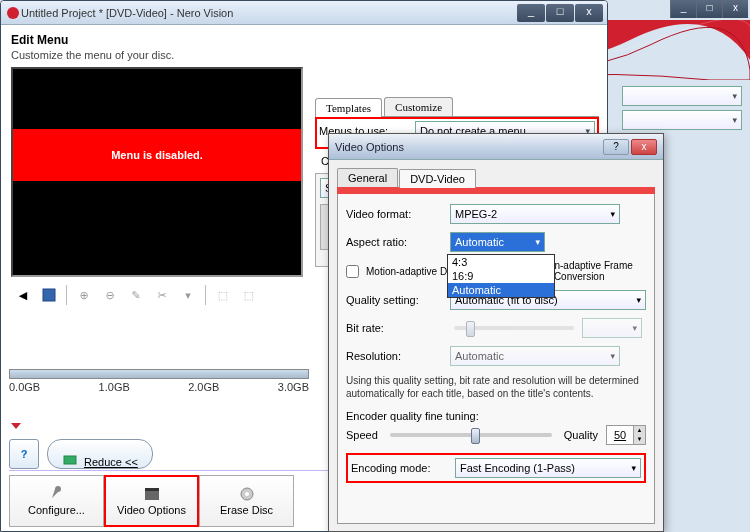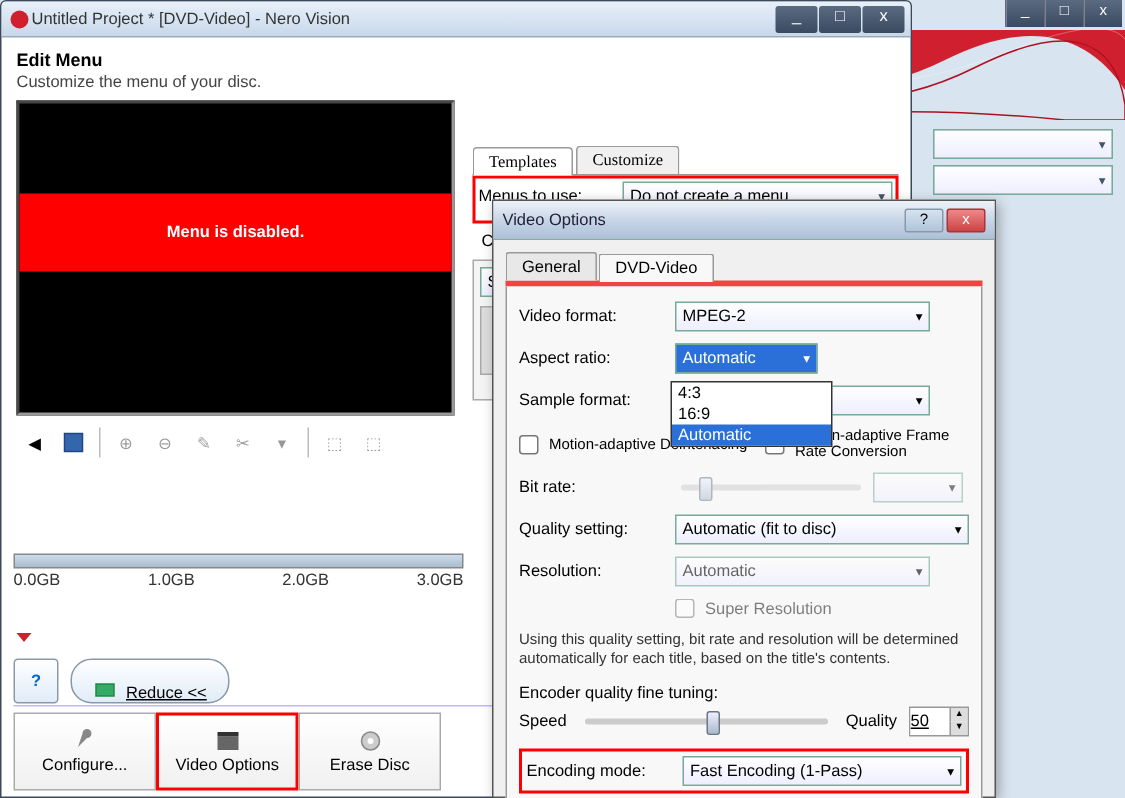--- a/index.html
+++ b/index.html
@@ -59,37 +59,37 @@
 .footer-btn.highlight { border: 2px solid #f00; }
 
 
 .dialog { position: absolute; top: 133px; left: 328px; width: 336px; height: 399px; background: #f0f0f0; border: 1px solid #555; box-shadow: 2px 2px 8px rgba(0,0,0,0.3); overflow: visible; }
 .dlg-title { height: 26px; background: linear-gradient(#eef2f8,#c8d6e8 50%,#aec0d8); display: flex; align-items: center; padding: 0 6px; border-bottom: 1px solid #8aa; }
 .dlg-title span { flex: 1; color: #223; }
 .dlg-btns { display: flex; gap: 2px; }
 .dlg-btns div { width: 26px; height: 16px; background: linear-gradient(#d6e2f0,#b0c4da); border: 1px solid #89a; text-align: center; line-height: 13px; font-size: 10px; cursor: pointer; border-radius: 2px; }
 .dlg-btns .close { background: linear-gradient(#e88,#c44); color: #fff; border-color: #a33; }
 .dlg-body { padding: 8px; }
-.dlg-tabs { display: flex; border-bottom: 4px solid #ef4444; text-align: center; }
+.dlg-tabs { display: flex; border-bottom: 7px solid #ef4444; text-align: center; }
 .dlg-tab { padding: 3px 10px; border: 1px solid #999; border-bottom: none; background: #e8e8e8; margin-right: 1px; cursor: pointer; font-size: 11px; border-radius: 2px 2px 0 0; }
 .dlg-tab.active { background: #f8f8f8; position: relative; top: 1px; }
 .dlg-panel { border: 1px solid #999; border-top: none; padding: 10px 8px; background: #f8f8f8; min-height: 330px; }
 .dlg-row { display: flex; align-items: center; margin-bottom: 8px; gap: 4px; }
 .dlg-row label { flex: 0 0 100px; }
 .dlg-dd { flex: 0 0 170px; height: 20px; border: 1px solid #7a9; background: linear-gradient(#fff,#eef); display: flex; align-items: center; padding: 0 4px; position: relative; cursor: pointer; }
 .dlg-dd::after { content: "▾"; position: absolute; right: 4px; font-size: 9px; }
 .dlg-dd.wide { flex: 1; }
 .checkbox-row { display: flex; align-items: center; gap: 4px; margin-bottom: 8px; }
 .checkbox-row input { margin-right: 3px; }
 .note { font-size: 10px; color: #333; margin: 6px 0 10px; line-height: 1.3; }
 .slider-row { display: flex; align-items: center; gap: 8px; margin-bottom: 8px; }
 .slider { flex: 1; height: 4px; background: #ccc; position: relative; border-radius: 2px; margin: 0 4px; }
 .slider .thumb { position: absolute; top: -5px; left: 50%; width: 9px; height: 16px; background: linear-gradient(#eef,#abc); border: 1px solid #678; border-radius: 2px; }
 .spin { width: 40px; height: 20px; border: 1px solid #999; display: flex; }
-.spin input { width: 26px; border: none; text-align: left; text-decoration: underline; }
+.spin input { width: 26px; border: none; text-align: center; text-decoration: underline; }
 .spin .arrows { width: 12px; display: flex; flex-direction: column; }
 .spin .arrows div { flex: 1; font-size: 6px; text-align: center; background: #ddd; border-left: 1px solid #999; cursor: pointer; line-height: 8px; }
 
 
 .dd-list { position: absolute; top: 120px; left: 118px; width: 108px; background: #fff; border: 1px solid #333; z-index: 10; }
 .dd-list div { padding: 1px 4px; cursor: pointer; }
 .dd-list .sel { background: #2a70d8; color: #fff; }
 
 .icon-svg { width: 16px; height: 16px; }
 </style>
@@ -243,48 +243,40 @@
     </div>
     <div class="dlg-panel">
       <div class="dlg-row">
         <label>Video format:</label>
         <div class="dlg-dd">MPEG-2</div>
       </div>
       <div class="dlg-row">
         <label>Aspect ratio:</label>
         <div class="dlg-dd" style="flex:0 0 95px; background:#2a70d8; color:#fff">Automatic</div>
       </div>
-      <div class="dlg-row">
-        <label>Sample format:</label>
-        <div class="dlg-dd"></div>
-      </div>
       <div class="checkbox-row">
         <input type="checkbox" style="">
         <label style="flex:0 0 140px; font-size:10px">Motion-adaptive Deinterlacing</label>
         <input type="checkbox" style="">
         <label style="font-size:10px">Motion-adaptive Frame Rate Conversion</label>
       </div>
       <div class="dlg-row">
+        <label>Quality setting:</label>
+        <div class="dlg-dd wide">Automatic (fit to disc)</div>
+      </div>
+      <div class="dlg-row">
         <label>Bit rate:</label>
         <div class="slider" style="flex:0 0 120px; opacity:.5">
             <div class="thumb" style="left:10%"></div>
           </div>
         <div class="dlg-dd" style="flex:0 0 60px; opacity:.5"></div>
       </div>
       <div class="dlg-row">
-        <label>Quality setting:</label>
-        <div class="dlg-dd wide">Automatic (fit to disc)</div>
-      </div>
-      <div class="dlg-row">
         <label>Resolution:</label>
         <div class="dlg-dd" style="opacity:.6">Automatic</div>
-      </div>
-      <div class="checkbox-row" style="margin-left:104px; opacity:.5">
-        <input type="checkbox" style="">
-        <label>Super Resolution</label>
       </div>
       <div class="note">Using this quality setting, bit rate and resolution will be determined automatically for each title, based on the title's contents.</div>
       <div style="margin-bottom:3px">Encoder quality fine tuning:</div>
       <div class="slider-row">
         <span>Speed</span>
         <div class="slider">
             <div class="thumb"></div>
           </div>
         <span>Quality</span>
         <div class="spin">

